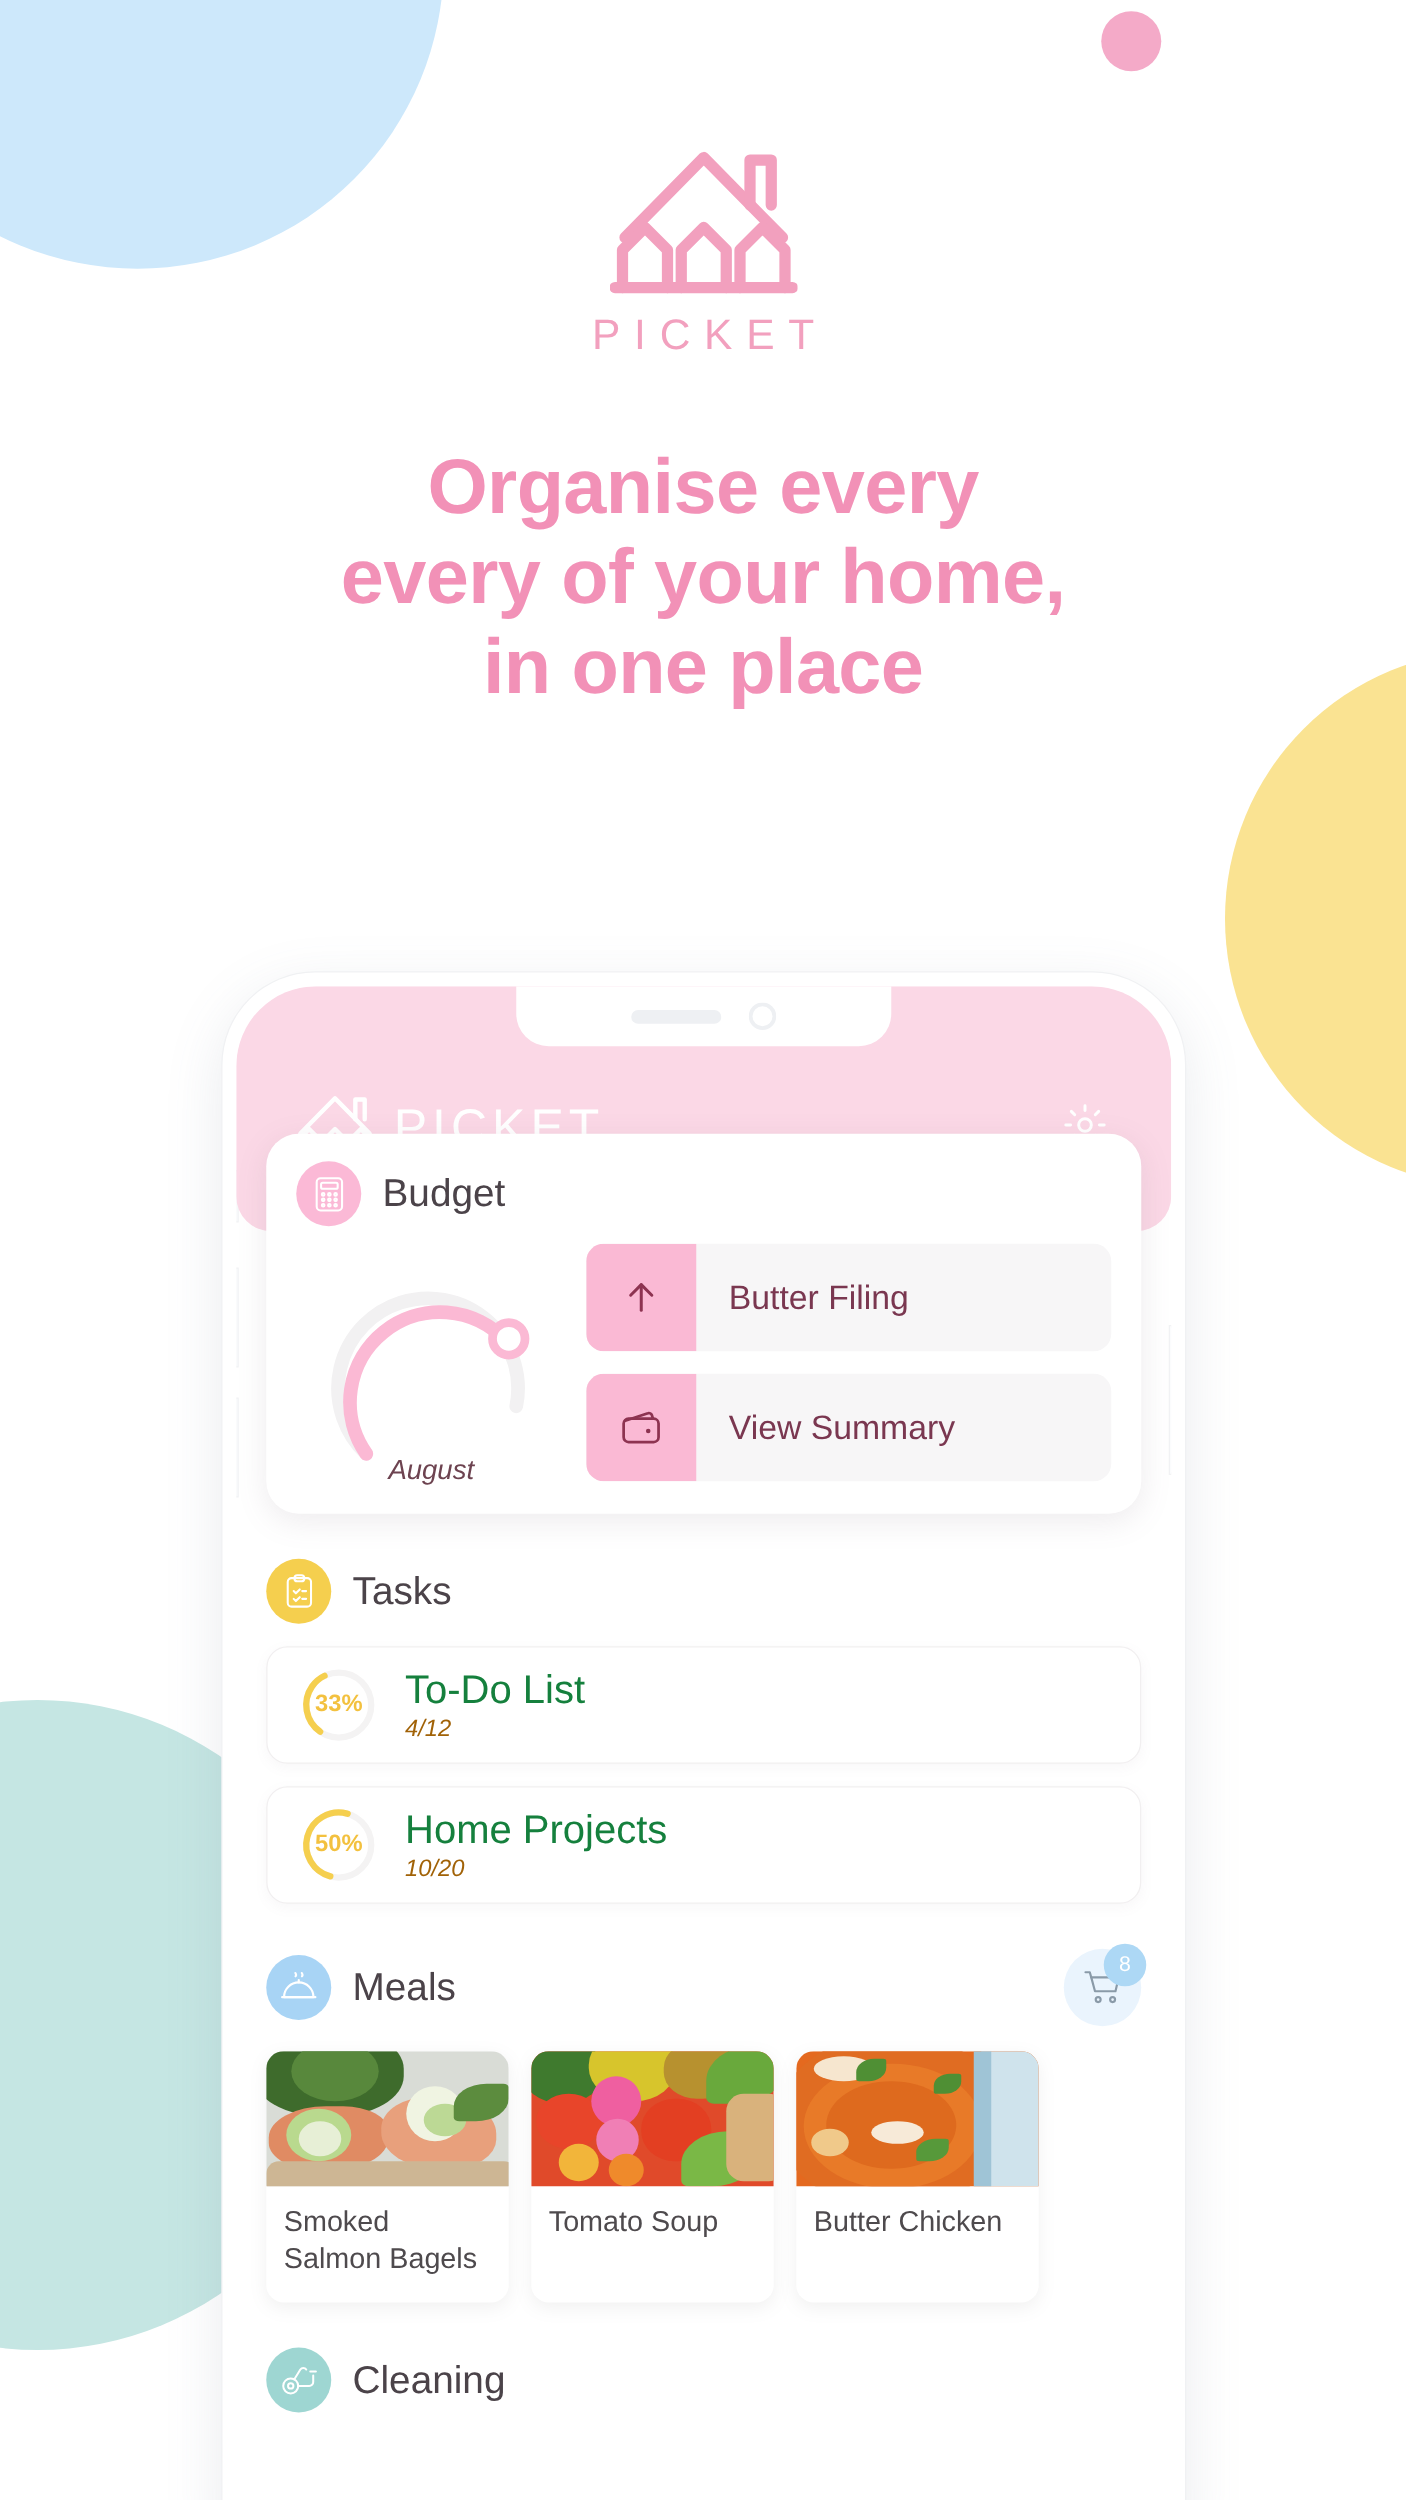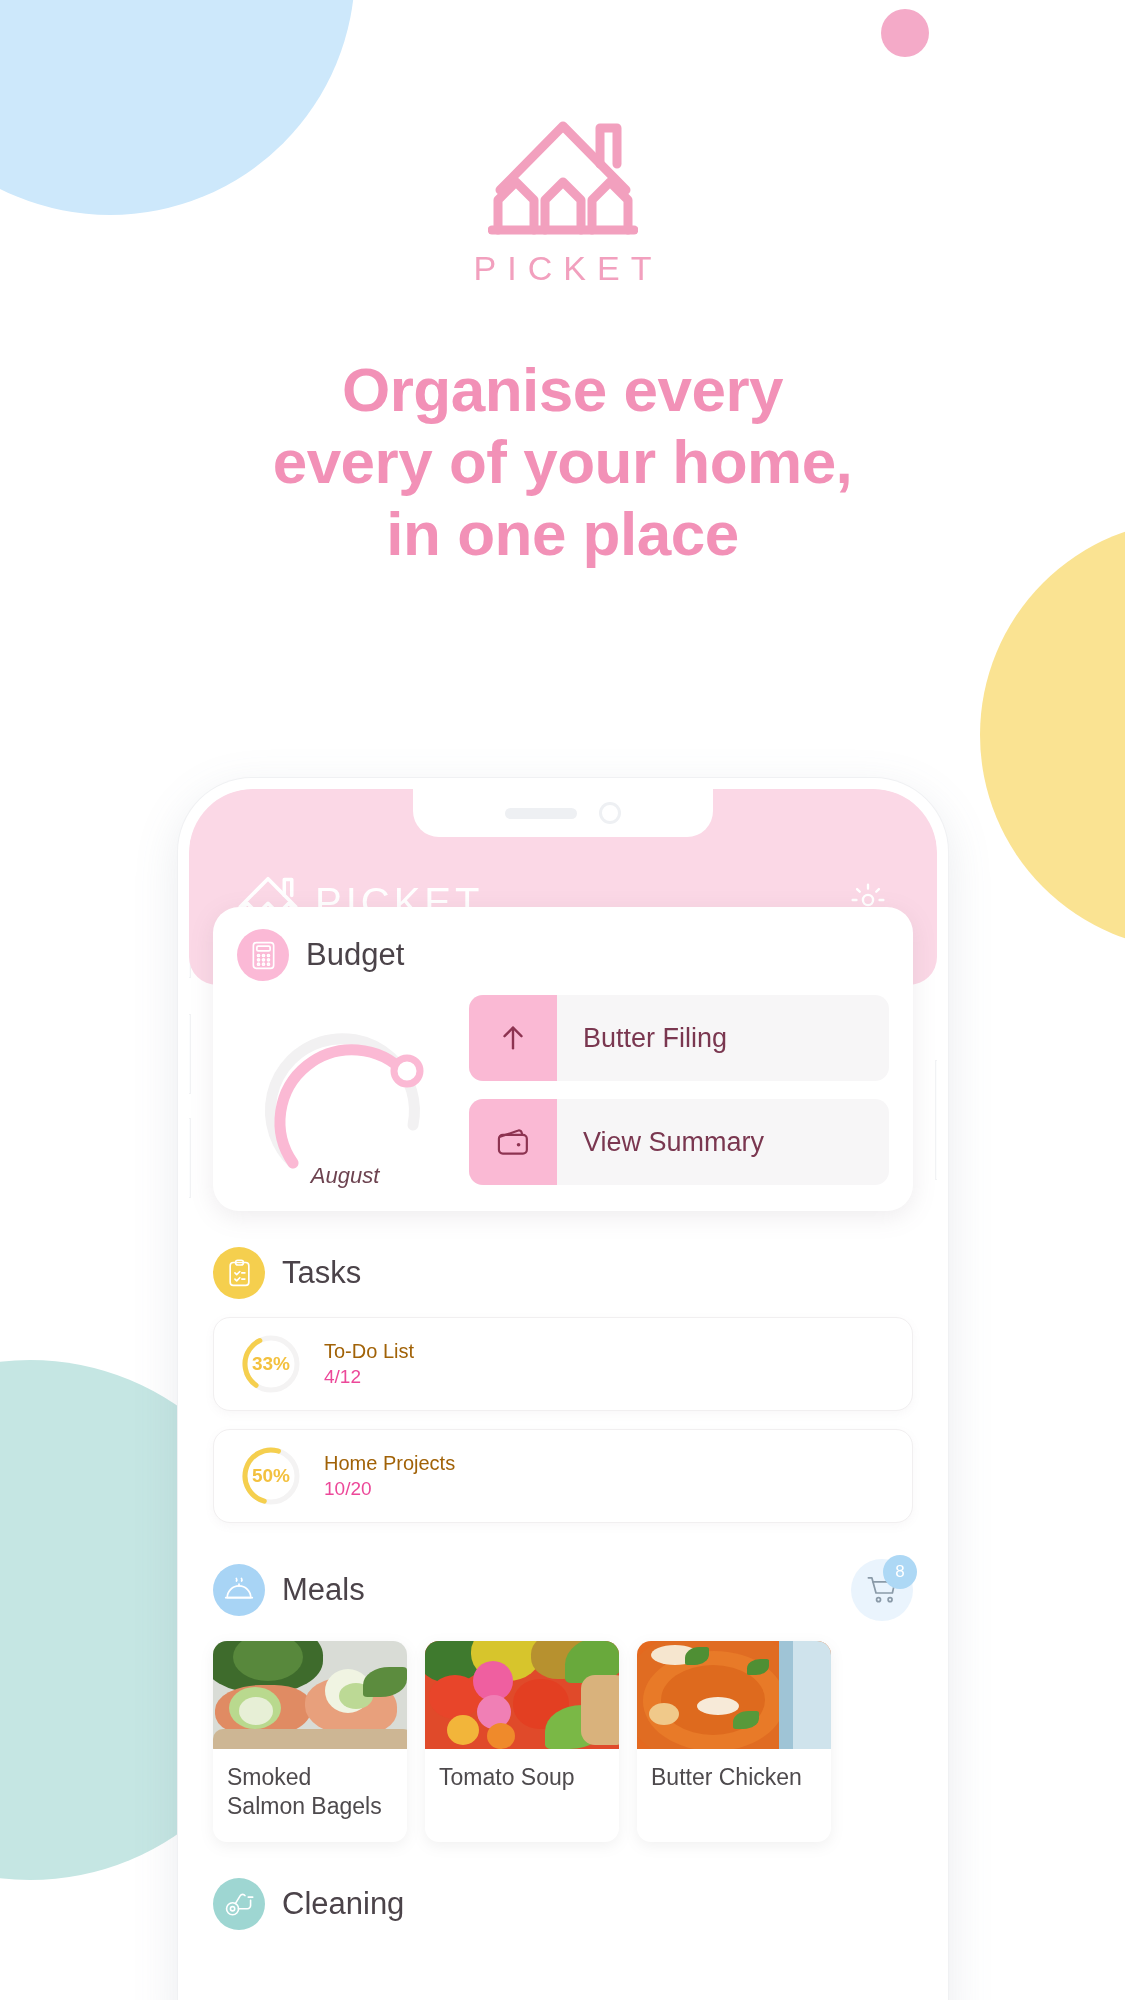--- a/index.html
+++ b/index.html
@@ -153,22 +153,22 @@
     margin-top:18px;
     background:#ffffff; border:1px solid #f1eff0; border-radius:17px;
     box-shadow:0 3px 10px rgba(130,125,130,.06);
     height:94px; display:flex; align-items:center; padding:0 26px; gap:22px;
   }
   .task-ring { position:relative; width:62px; height:62px; flex:0 0 auto; }
   .task-ring span {
     position:absolute; inset:0; display:flex; align-items:center; justify-content:center;
     font-size:19px; color:#f3c13f; font-weight:700;
   }
-  .task-name { font-size:20px; color:#a16207; }
-  .task-sub  { font-size:19px; color:#ec4899; margin-top:3px; }
+  .task-name { font-size:32px; color:#15803d; }
+  .task-sub  { font-size:19px; color:#a16207; margin-top:3px;font-style:italic; }
 
   
   #cart-btn { position:relative; width:62px; height:62px; }
   #cart-circle {
     position:absolute; inset:0; border-radius:50%; background:#eaf4fd;
     display:flex; align-items:center; justify-content:center;
   }
   #cart-badge {
     position:absolute; right:-4px; top:-4px;
     width:34px; height:34px; border-radius:50%;

